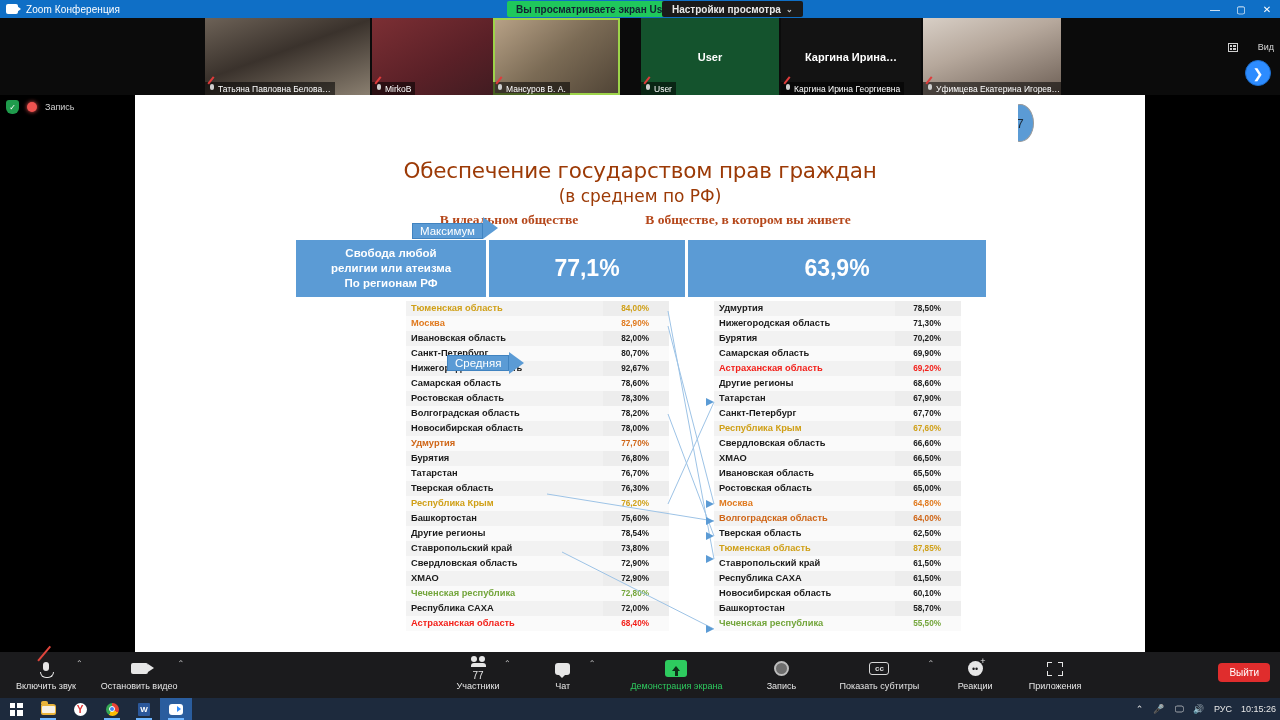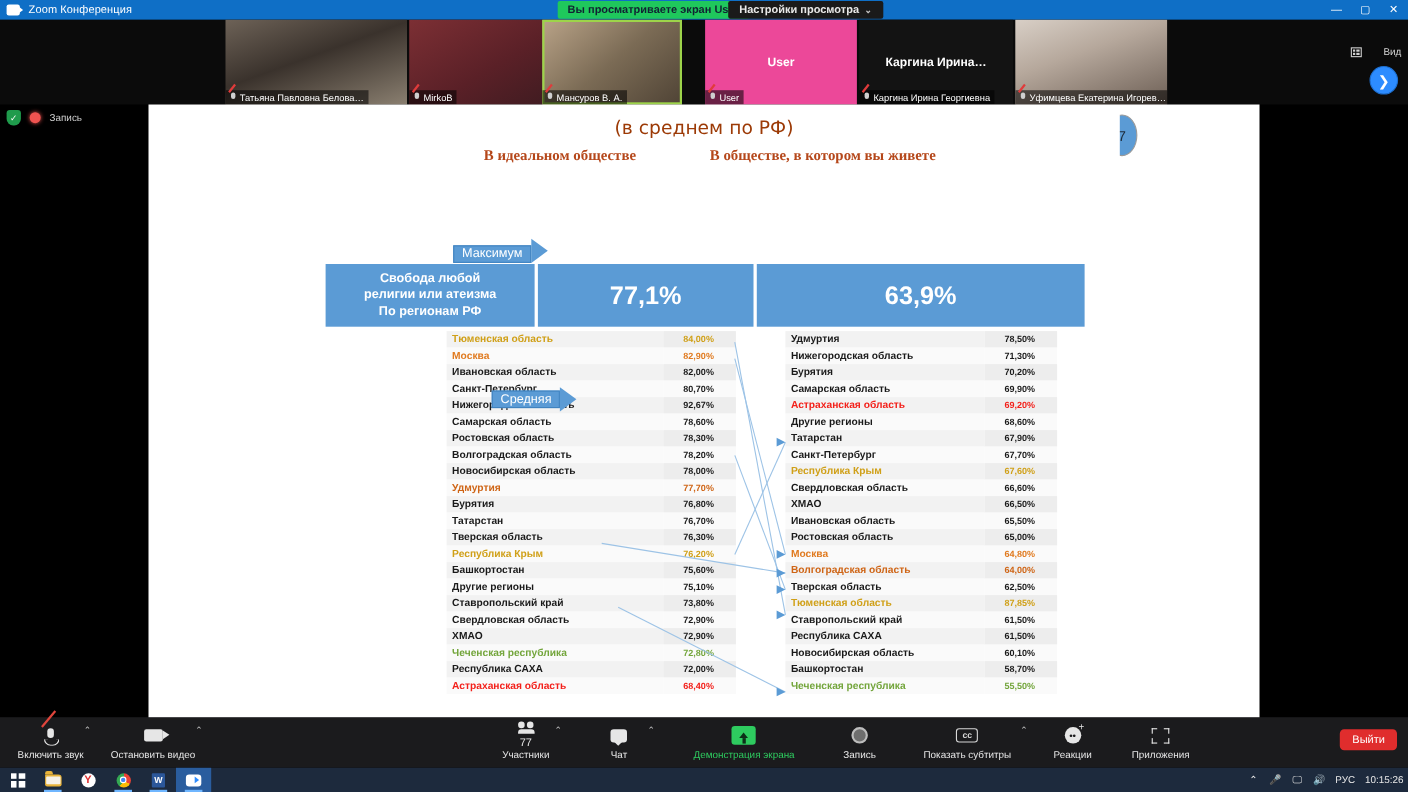--- a/index.html
+++ b/index.html
@@ -279,21 +279,21 @@
         <span class="micmute"></span>
         <span>MirkoB</span>
       </div>
     </div>
     <div class="tile active" style="left:493px;width:127px;background:linear-gradient(140deg,#b9a388,#7b6b55 50%,#4f4335);">
       <div class="nameplate">
         <span class="micmute"></span>
         <span>Мансуров В. А.</span>
       </div>
     </div>
-    <div class="tile center-name" style="left:641px;width:138px;background:#ec4899;">
+    <div class="tile center-name" style="left:641px;width:138px;background:#14532d;">
       <div class="bigname">User</div>
       <div class="nameplate">
         <span class="micmute"></span>
         <span>User</span>
       </div>
     </div>
     <div class="tile center-name" style="left:781px;width:140px;background:#131313;">
       <div class="bigname">Каргина  Ирина…</div>
       <div class="nameplate">
         <span class="micmute"></span>
@@ -322,20 +322,21 @@
     <span class="shield">✓</span>
     <span class="recdot"></span>
     <span>Запись</span>
   </div>
 
   <div class="screenshare">
 
     <div class="slidenum">7</div>
 
     <div class="slide">
+      <div class="s-title">Обеспечение государством прав граждан</div>
       <div class="s-subtitle">(в среднем по РФ)</div>
       <div class="s-legend">
         <span class="l-left">В  идеальном обществе</span>
         <span class="l-right">В обществе, в котором вы живете</span>
       </div>
 
       <div class="headrow">
         <div class="hcell label">
           <span>Свобода любой</span>
           <span>религии или атеизма</span>
@@ -402,21 +403,21 @@
             <div class="trow alt c-gold">
               <div class="reg">Республика Крым</div>
               <div class="val">76,20%</div>
             </div>
             <div class="trow">
               <div class="reg">Башкортостан</div>
               <div class="val">75,60%</div>
             </div>
             <div class="trow alt">
               <div class="reg">Другие регионы</div>
-              <div class="val">75,10%</div>
+              <div class="val">78,54%</div>
             </div>
             <div class="trow">
               <div class="reg">Ставропольский край</div>
               <div class="val">73,80%</div>
             </div>
             <div class="trow alt">
               <div class="reg">Свердловская область</div>
               <div class="val">72,90%</div>
             </div>
             <div class="trow">

